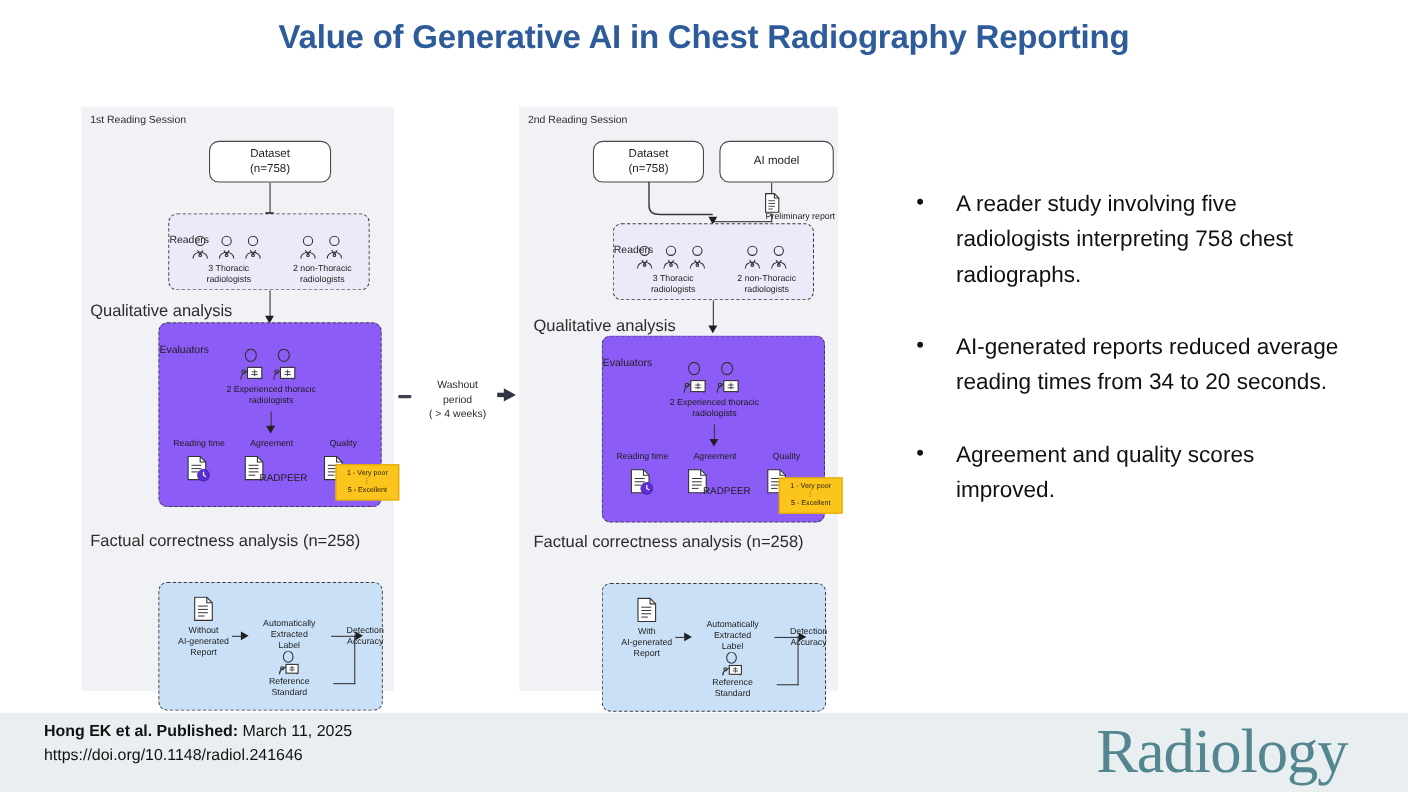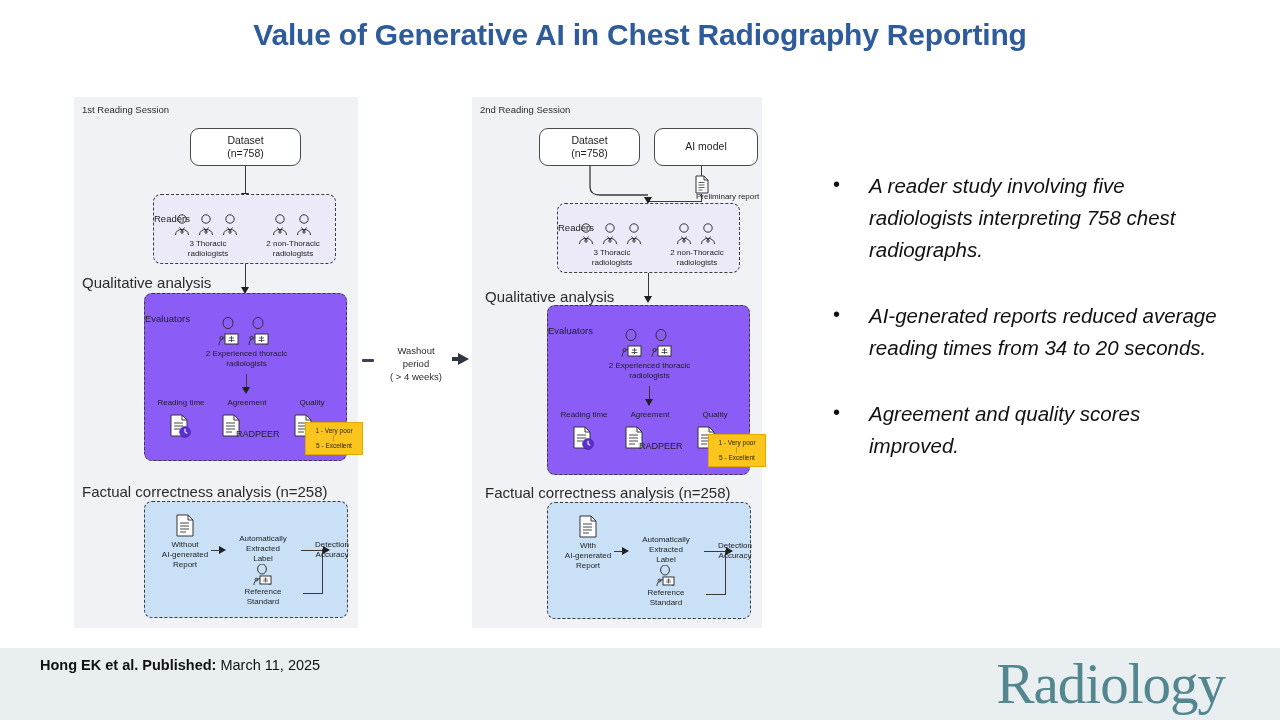--- a/index.html
+++ b/index.html
@@ -50,21 +50,21 @@
   }
 
   
   .dbox {
     position: absolute;
     border: 1.4px dashed #3b3b3b;
     border-radius: 8px;
   }
   .dbox.readers  { background: #eceaf8; }
   .dbox.eval     { background: #8b5cf6; }
-  .dbox.factual  { background: #c9e0f7; }
+  .dbox.factual  { background: #c9e0f7; margin-top: 28px; }
 
   .box-heading {
     position: absolute; left: 0; width: 100%;
     text-align: left; font-size: 9.5px; color: #1d1d1d; margin-top: 14px;
   }
   .cap {
     position: absolute; text-align: center;
     font-size: 8px; color: #1d1d1d; line-height: 1.25;
   }
 
@@ -115,21 +115,21 @@
     font-size: 6.5px; color: #231f00;
     line-height: 1.55;
     padding: 2px 3px;
   }
   .chip .dots { font-size: 6px; letter-spacing: 1px; line-height: 0.9; }
 
   
   .bullets { position: absolute; left: 833px; top: 170px; width: 400px; }
   .bullet { display: flex; margin-bottom: 34px; }
   .bullet .dot { width: 36px; flex: none; font-size: 20px; line-height: 1.45; color: #111; }
-  .bullet .txt { font-size: 20.5px; line-height: 1.56; color: #111; font-style: italic; }
+  .bullet .txt { font-size: 20.5px; line-height: 1.56; color: #111; }
 
   
   .footer-band {
     position: absolute; left: 0; top: 648px; width: 1280px; height: 72px;
     background: #e9eff1;
   }
   .footer-text { position: absolute; left: 40px; top: 655px; }
   .footer-line1 { font-size: 14.5px; color: #111; line-height: 1.5; }
   .footer-line1 b { font-weight: bold; }
   .footer-line2 { font-size: 14.5px; color: #111; line-height: 1.5; }
@@ -533,16 +533,17 @@
       <span class="dot">•</span>
       <span class="txt">Agreement and quality scores improved.</span>
     </div>
   </div>
 
   <div class="footer-band"></div>
   <div class="footer-text">
     <div class="footer-line1">
       <b>Hong EK et al. Published:</b><span> March 11, 2025</span>
     </div>
+    <div class="footer-line2">https://doi.org/10.1148/radiol.241646</div>
   </div>
   <div class="brand">Radiology</div>
 
 </div>
 
 </body></html>

